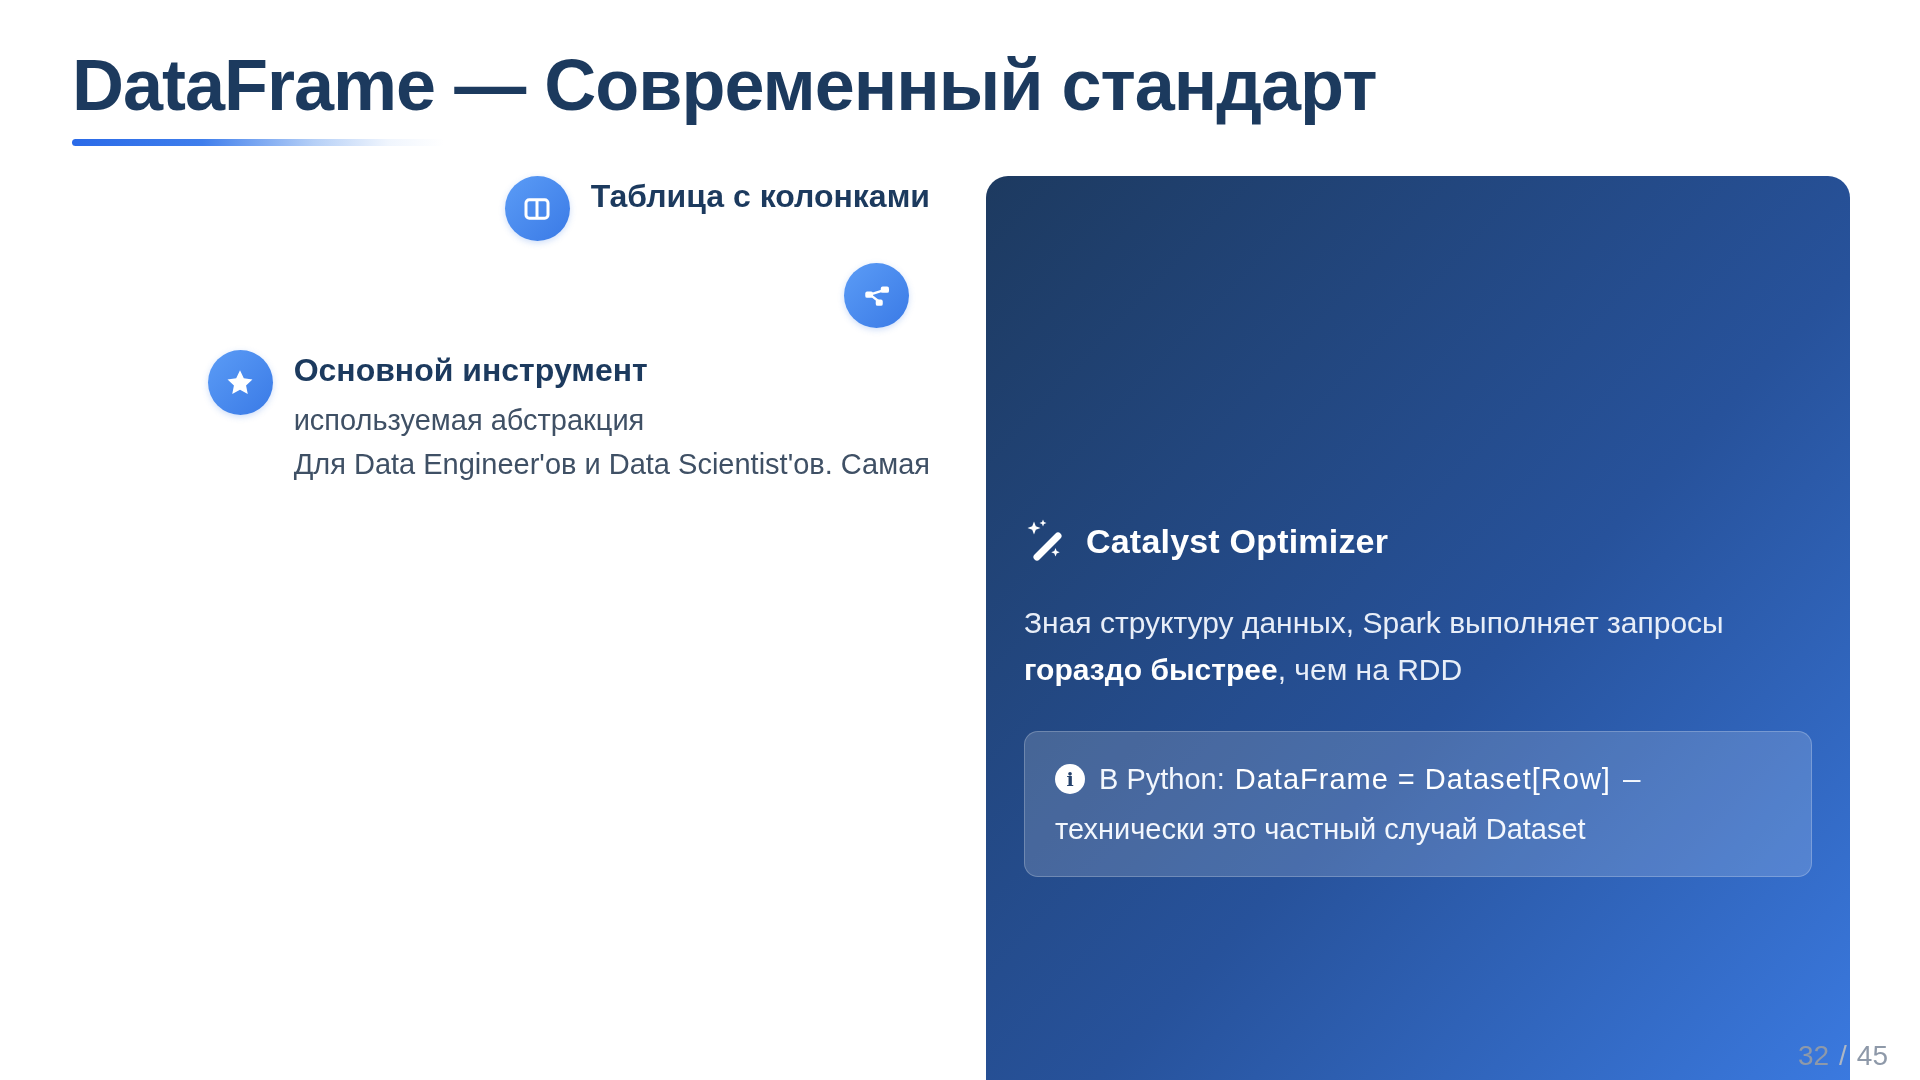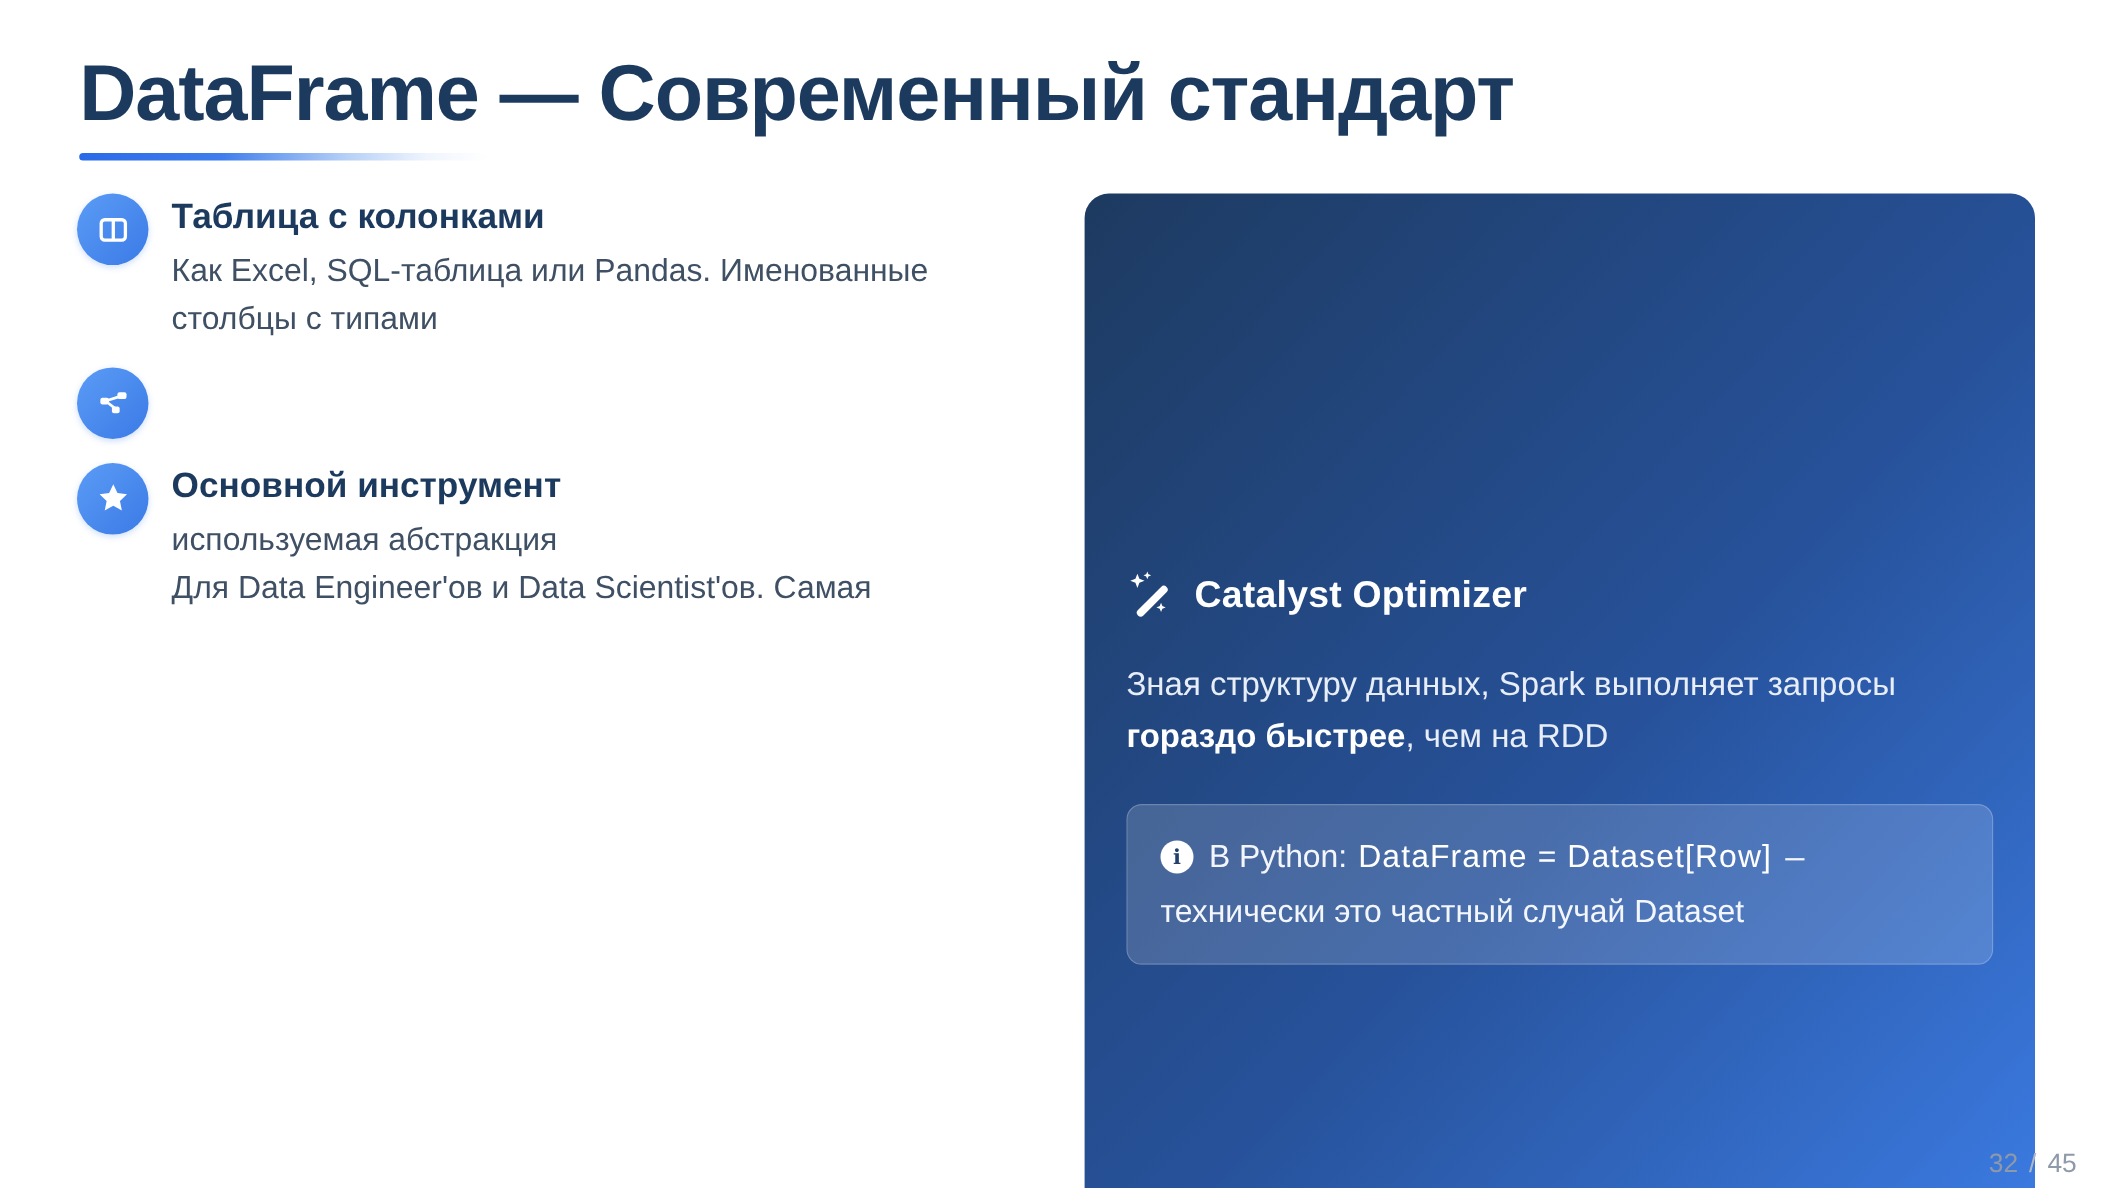--- a/index.html
+++ b/index.html
@@ -13,21 +13,21 @@
     position:absolute;left:72px;top:40px;margin:0;
     font-size:72px;font-weight:800;letter-spacing:-1px;
     color:#1c3a5e;line-height:1.25;
   }
   .rule{
     position:absolute;left:72px;top:139px;width:372px;height:7px;border-radius:4px;
     background:linear-gradient(90deg,#2a6ae8 0%,#3f7eec 35%,rgba(120,168,240,.55) 65%,rgba(170,200,245,.18) 85%,rgba(255,255,255,0) 100%);
   }
   
   .features{position:absolute;left:70px;top:176px;display:flex;flex-direction:column;gap:22px;width:860px;}
-  .feature{display:flex;align-items:flex-start;}
+  .feature{display:flex;align-items:flex-start;justify-content:flex-end;}
   .badge{
     flex:0 0 65px;width:65px;height:65px;border-radius:50%;margin-right:21px;
     background:linear-gradient(135deg,#5b9cf6 0%,#3a7ae6 100%);
     display:flex;align-items:center;justify-content:center;
     box-shadow:0 2px 6px rgba(59,122,230,.25);
   }
   .ft h3{margin:2px 0 9px 0;font-size:32px;font-weight:700;color:#1c3a5e;line-height:1.15;}
   .ft p{margin:0;font-size:29px;line-height:44px;color:#3f5065;}
   .ft p span{display:block;}
   
@@ -54,21 +54,21 @@
     font-family:"DejaVu Serif",serif;font-weight:700;font-size:19px;margin-right:14px;
   }
   .note code{
     font-family:Liberation Sans, sans-serif;
     font-size:29px;letter-spacing:1px;margin-left:10px;color:#ffffff;
   }
   .ndash{margin-left:12px;font-family:"DejaVu Sans Mono","Liberation Mono",monospace;}
   .nl2{margin-top:6px;}
   
   .pager{
-    position:absolute;right:32px;bottom:8px;font-size:24px;color:#8e99a9;
+    position:absolute;right:32px;bottom:8px;font-size:28px;color:#8e99a9;
     display:flex;align-items:baseline;
   }
   .pager .sep{color:#aeb7c4;margin:0 10px;}
 </style>
 </head>
 <body>
 
 <div class="slide">
 
   <h1 class="title">DataFrame — Современный стандарт</h1>
@@ -78,24 +78,20 @@
 
     <article class="feature">
       <span class="badge">
         <svg width="30" height="30" viewBox="0 0 24 24" aria-hidden="true">
           <rect x="3.2" y="4.6" width="17.6" height="14.8" rx="2.6" fill="none" stroke="#ffffff" stroke-width="2.4"></rect>
           <line x1="12" y1="4.6" x2="12" y2="19.4" stroke="#ffffff" stroke-width="2.4"></line>
         </svg>
       </span>
       <div class="ft">
         <h3>Таблица с колонками</h3>
-        <p>
-            <span>Как Excel, SQL-таблица или Pandas. Именованные</span>
-            <span>столбцы с типами</span>
-          </p>
       </div>
     </article>
 
     <article class="feature">
       <span class="badge">
         <svg width="30" height="30" viewBox="0 0 24 24" aria-hidden="true">
           <path d="M7.5 10.5 L17 7.5" stroke="#ffffff" stroke-width="2" stroke-linecap="round" fill="none"></path>
           <path d="M8.5 12.5 L13 16" stroke="#ffffff" stroke-width="2" stroke-linecap="round" fill="none"></path>
           <rect x="2.6" y="8.4" width="6.2" height="5" rx="1.5" fill="#ffffff"></rect>
           <rect x="15" y="4.4" width="6.6" height="5" rx="1.5" fill="#ffffff"></rect>

